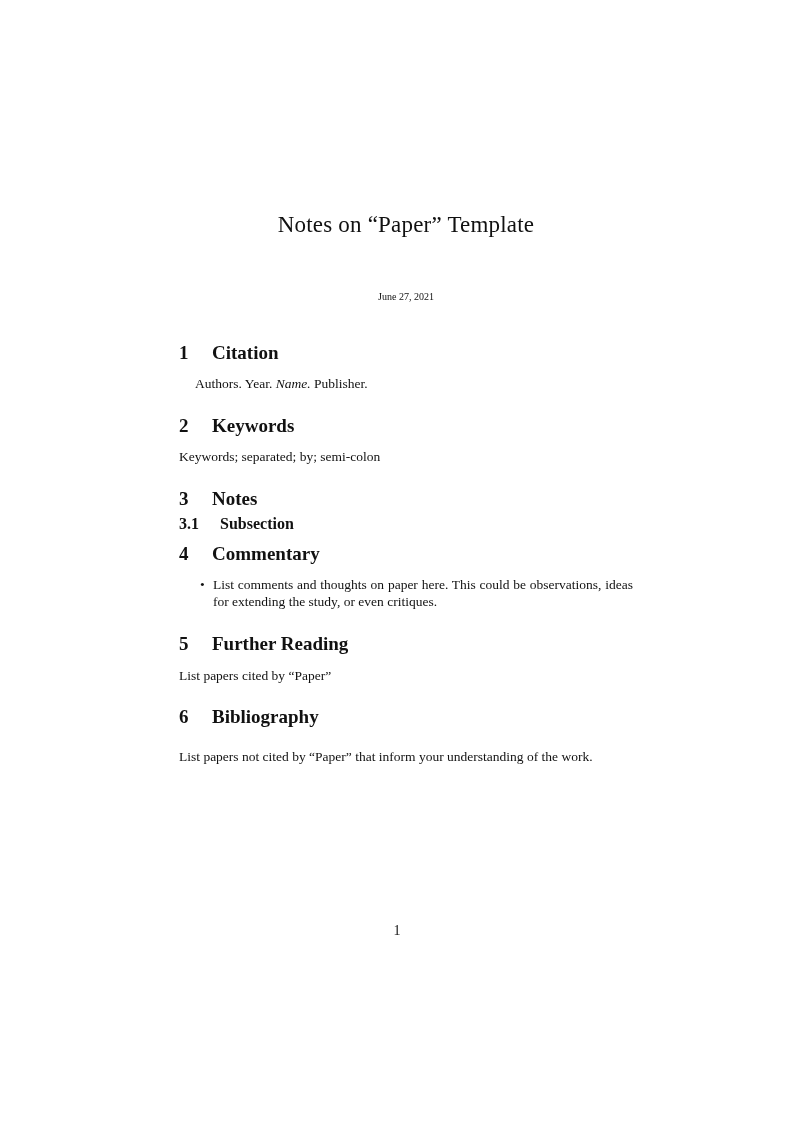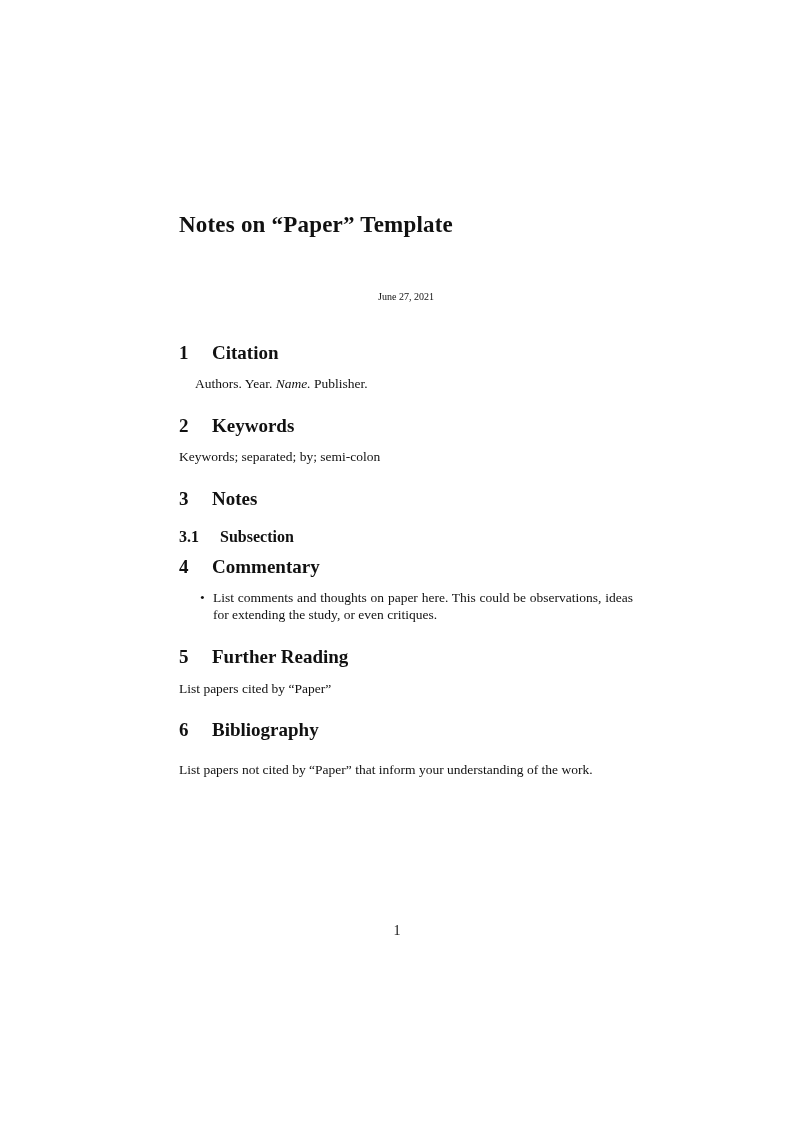--- a/index.html
+++ b/index.html
@@ -19,22 +19,22 @@
   }
   .content {
     position: absolute;
     left: 179px;
     width: 454px;
     top: 0;
   }
   .doc-title {
     font-size: 23px;
     line-height: 28px;
-    font-weight: 700;
-    text-align: left;
+    font-weight: 400;
+    text-align: center;
     margin-top: 211px;
     letter-spacing: 0.2px;
   }
   .doc-date {
     font-size: 10px;
     line-height: 19px;
     text-align: center;
     margin-top: 48px;
   }
   .sec-heading {
@@ -54,21 +54,21 @@
   .body-text {
     font-size: 13.5px;
     line-height: 17px;
     text-align: justify;
   }
   .mt-sec1 { margin-top: 35px; }
   .mt-body1 { margin-top: 11px; margin-left: 16px; }
   .mt-sec2 { margin-top: 22px; }
   .mt-body2 { margin-top: 11px; }
   .mt-sec3 { margin-top: 22px; }
-  .mt-sub31 { margin-top: 17px; }
+  .mt-sub31 { margin-top: 4px; }
   .mt-sec4 { margin-top: 8px; }
   .mt-bullets { margin-top: 11px; }
   .mt-sec5 { margin-top: 22px; }
   .mt-body5 { margin-top: 12px; }
   .mt-sec6 { margin-top: 21px; }
   .mt-body6 { margin-top: 20px; }
   .bullet-item {
     position: relative;
     padding-left: 34px;
     font-size: 13.5px;

